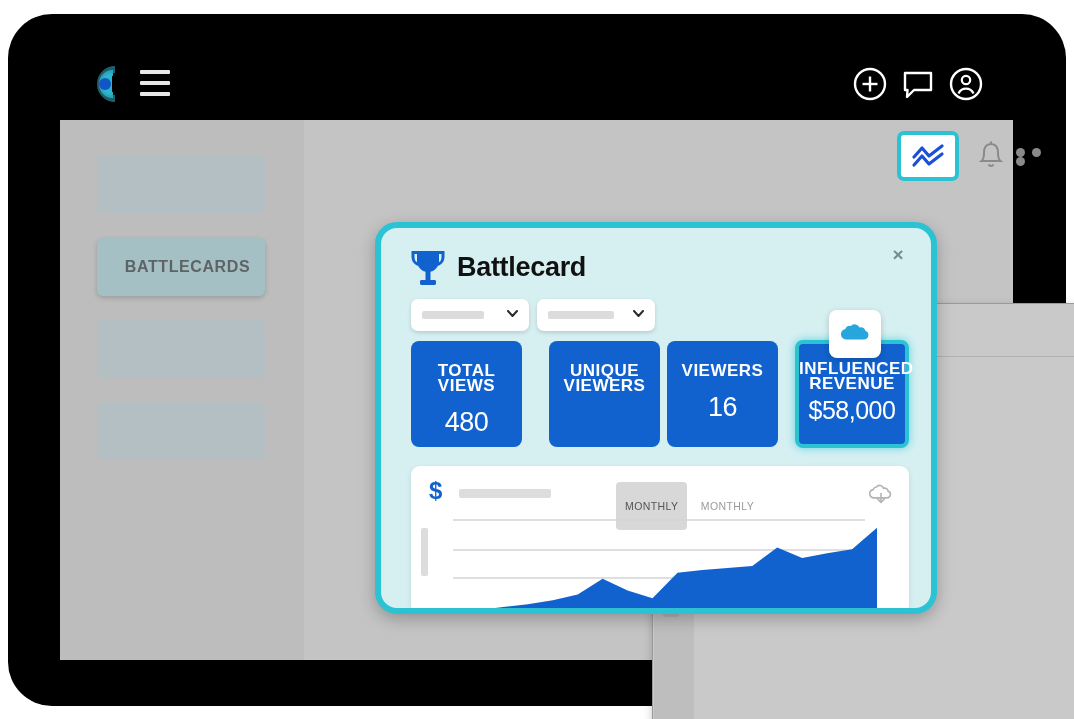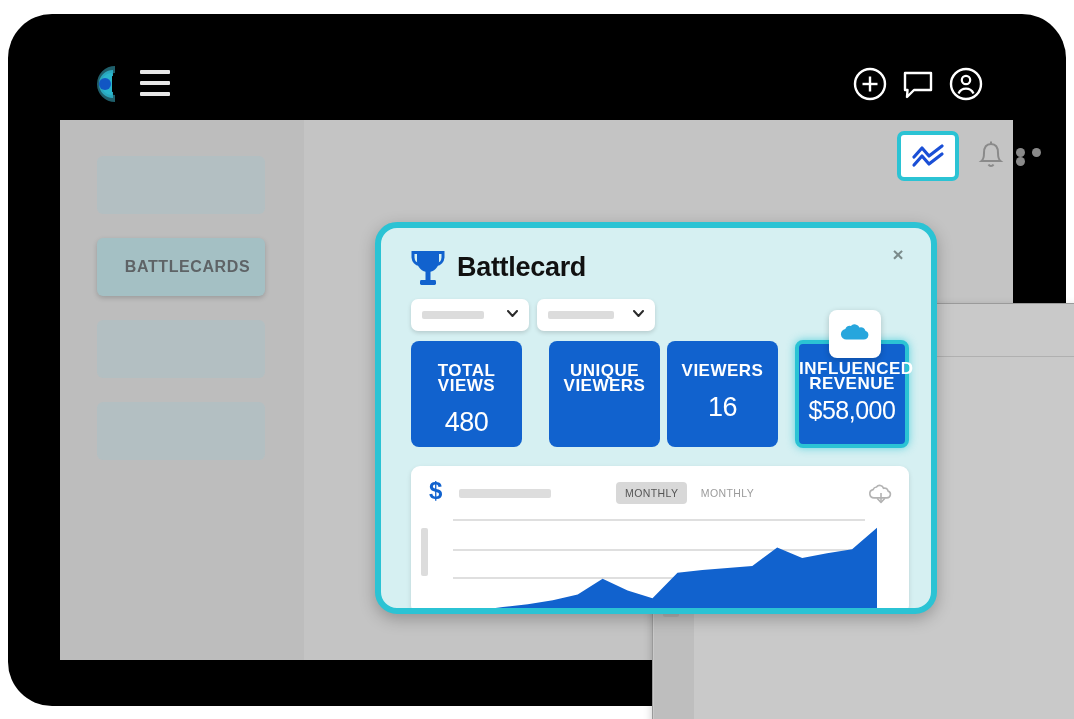--- a/index.html
+++ b/index.html
@@ -384,21 +384,21 @@
   }
   #chart-range-toggle {
     position: absolute;
     left: 205px;
     top: 16px;
   }
   .range-option {
     display: inline-block;
     font-size: 10.5px;
     letter-spacing: 0.4px;
-    padding: 5px 9px;
+    padding: 18px 9px;
     border-radius: 4px;
     color: #9b9b9b;
     cursor: pointer;
   }
   .range-option.selected {
     background: #d8d8d8;
     color: #555555;
   }
   #chart-download-button {
     position: absolute;

